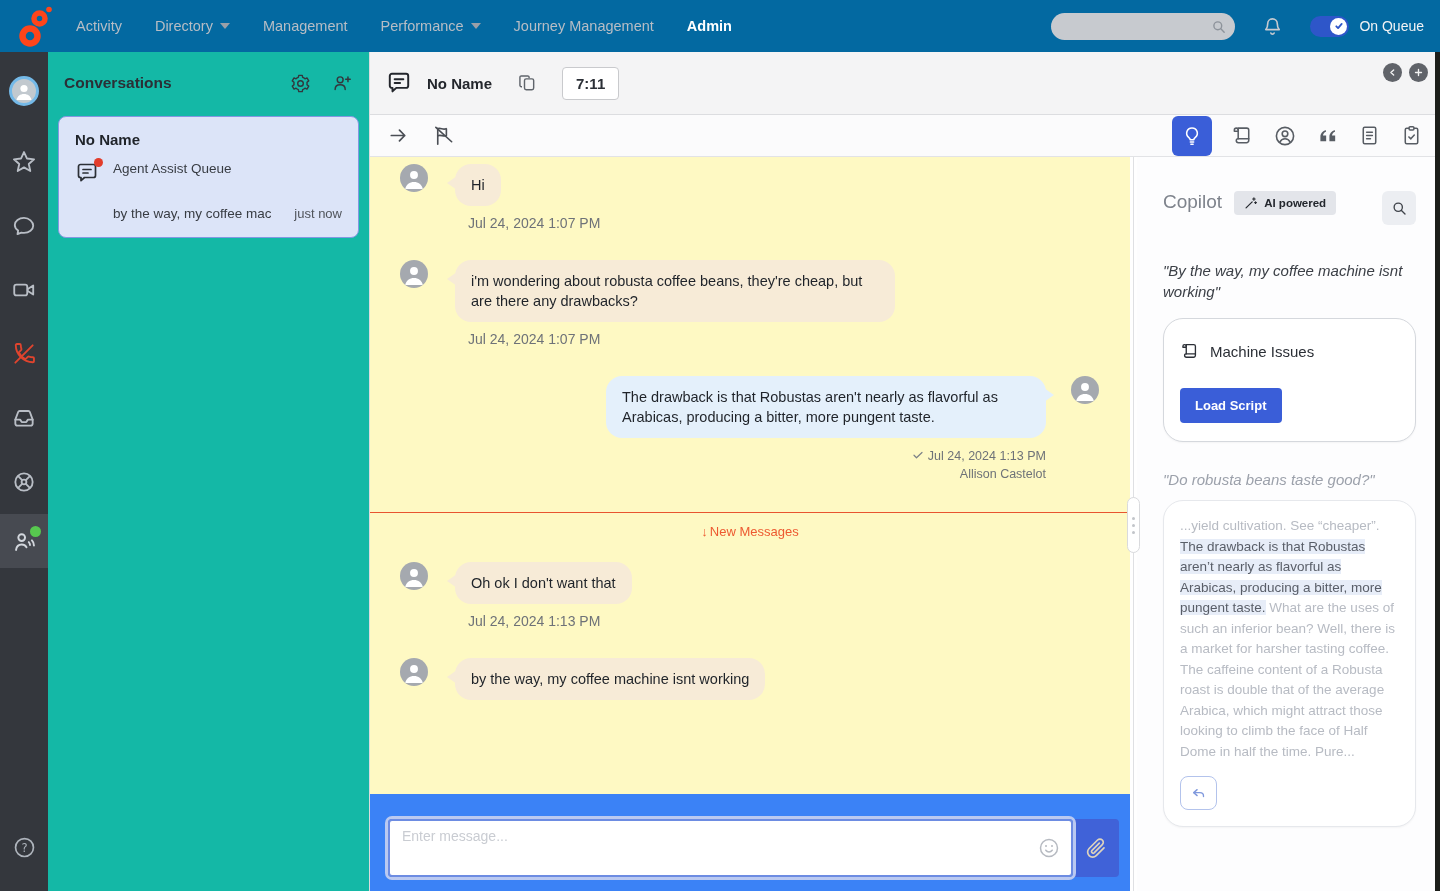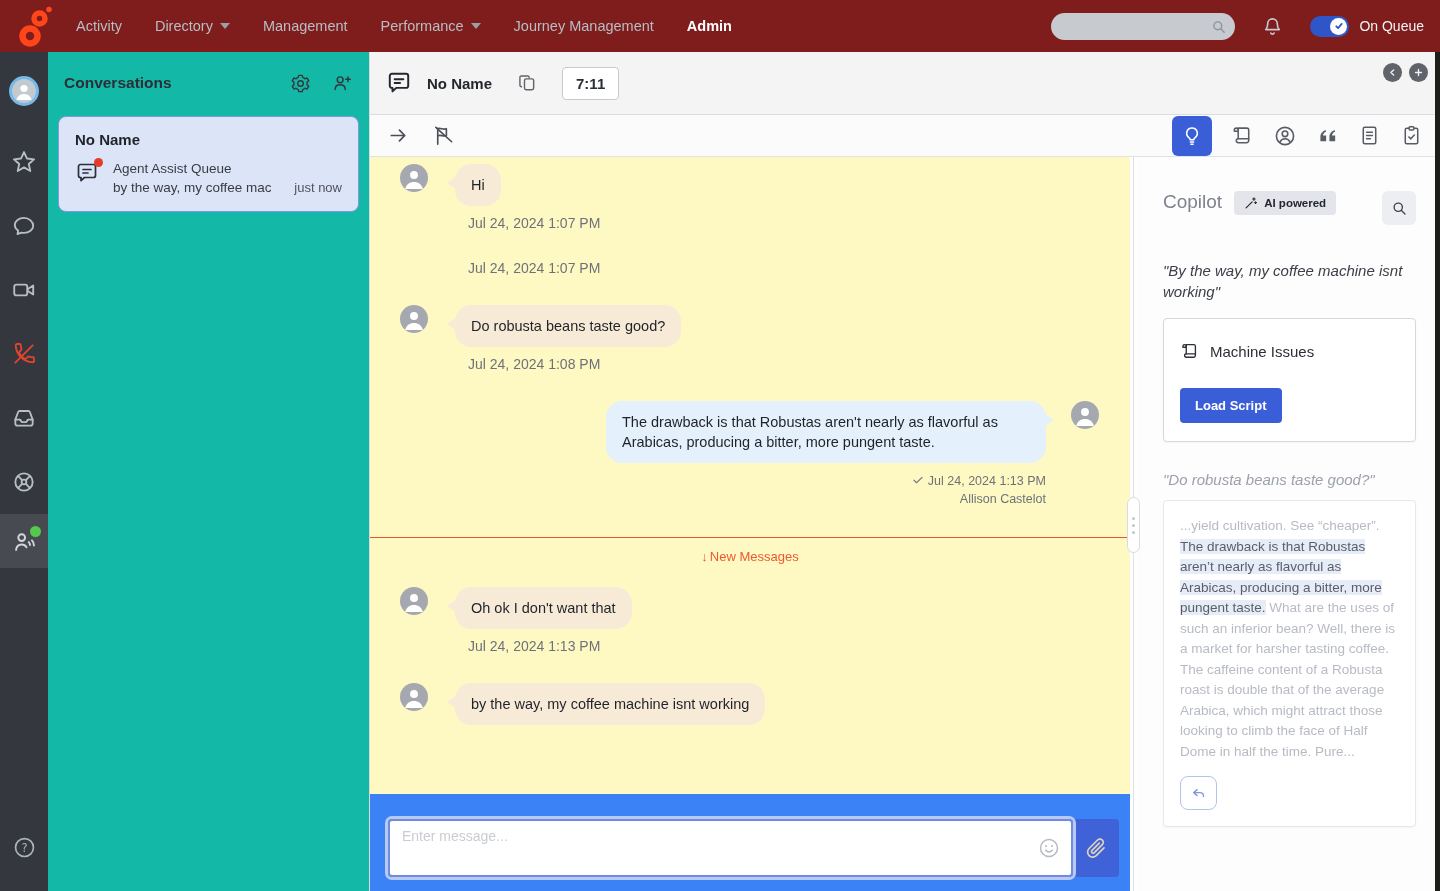--- a/index.html
+++ b/index.html
@@ -1,20 +1,20 @@
 <!DOCTYPE html>
 <html><head>
 <meta charset="utf-8">
 <style>
   * { box-sizing: border-box; margin: 0; padding: 0; }
   html,body { width:1440px; height:891px; overflow:hidden; font-family:"Liberation Sans",sans-serif; background:#fff; }
   svg { display:block; }
 
   
-  .topbar { position:absolute; top:0; left:0; width:1440px; height:52px; background:#7f1d1d; display:flex; align-items:center; padding:0 16px; z-index:30; }
+  .topbar { position:absolute; top:0; left:0; width:1440px; height:52px; background:#0369a1; display:flex; align-items:center; padding:0 16px; z-index:30; }
   .logo { width:40px; height:44px; margin-right:20px; }
   .nav { display:flex; align-items:center; gap:33px; }
   .nav-item { color:#b7bdc5; font-size:14.5px; display:flex; align-items:center; gap:7px; cursor:default; }
   .nav-item.active { color:#ffffff; font-weight:bold; }
   .caret { width:0;height:0;border-left:5px solid transparent;border-right:5px solid transparent;border-top:6px solid #9aa0a8; }
   .search-pill { margin-left:auto; width:184px; height:27px; background:#c7cacf; border-radius:14px; position:relative; }
   .search-pill input { width:100%; height:100%; background:transparent; border:none; outline:none; padding:0 32px 0 14px; font-size:13px; color:#2b2f36; }
   .search-pill .mag { position:absolute; right:8px; top:5px; color:#8d939b; }
   .bell { margin-left:26px; color:#c6cad0; }
   .toggle { margin-left:26px; width:39px; height:21px; border-radius:11px; background:#2e56c9; position:relative; }
@@ -41,21 +41,21 @@
   .conv-actions { display:flex; align-items:center; gap:20px; color:#33373d; }
   .conv-card { margin:2px 10px 0 10px; background:#dce4f8; border:1.5px solid #8397e2; border-radius:8px; padding:14px 16px 16px 16px; }
   .conv-card .name { font-size:15px; font-weight:bold; color:#1f2329; }
   .conv-row { margin-top:13px; display:flex; gap:14px; }
   .conv-ico { position:relative; color:#2b2f36; flex:0 0 auto; }
   .conv-ico .dot { position:absolute; top:-3px; right:-4px; width:9px; height:9px; border-radius:50%; background:#e23c2b; }
   .conv-texts { flex:1; min-width:0; }
   .conv-queue { font-size:13.5px; color:#383c43; }
   .conv-line2 { display:flex; margin-top:4px; align-items:baseline; }
   .conv-preview { font-size:13.5px; color:#383c43; max-width:158px; white-space:nowrap; overflow:hidden; }
-  .conv-time { margin-left:auto; font-size:13px; color:#50545b; }
+  .conv-time { margin-left:auto; font-size:13px; color:#50545b;margin-top:26px; }
 
   
   .workspace { flex:1; display:flex; flex-direction:column; min-width:0; }
   .chat-header { height:63px; background:#f4f4f5; border-bottom:1px solid #dcdde0; display:flex; align-items:center; padding:0 16px; position:relative; }
   .chat-header .title { margin-left:15px; font-size:15px; font-weight:bold; color:#23262c; }
   .chat-header .copy { margin-left:25px; color:#5f646b; }
   .timer { margin-left:25px; background:#fff; border:1px solid #c9cacd; border-radius:4px; padding:7px 13px; font-size:15px; font-weight:bold; color:#2b2f36; }
   .hdr-circles { position:absolute; right:12px; top:11px; display:flex; gap:7px; }
   .circle-btn { width:19px; height:19px; border-radius:50%; background:#606369; color:#f2f2f2; display:flex; align-items:center; justify-content:center; }
 
@@ -100,21 +100,21 @@
   .split-handle i { width:3px; height:3px; border-radius:50%; background:#c2c5ca; }
 
   
   .copilot { flex:1; background:#fdfdfe; padding:0 24px 0 26px; min-width:0; }
   .cp-titlerow { margin-top:34px; display:flex; align-items:flex-start; }
   .cp-title { font-size:19px; color:#7e838c; }
   .cp-badge { margin-left:12px; background:#e3e5ea; border-radius:4px; padding:5px 10px; display:flex; align-items:center; gap:6px; font-size:11.5px; font-weight:bold; color:#23272d; }
   .cp-search { margin-left:auto; width:34px; height:34px; background:#eceef2; border-radius:6px; display:flex; align-items:center; justify-content:center; color:#3f434a; }
   .cp-quote { margin-top:35px; font-size:15px; font-style:italic; color:#3c4047; line-height:21px; max-width:240px; }
   .cp-quote.faded { color:#9ca1ab; margin-top:27px; }
-  .cp-card { margin-top:16px; background:#fff; border:1px solid #d5d8dd; border-radius:4px; padding:22px 16px 18px 16px; box-shadow:0 1px 2px rgba(0,0,0,.04); }
+  .cp-card { margin-top:16px; background:#fff; border:1px solid #d5d8dd; border-radius:20px; padding:22px 16px 18px 16px; box-shadow:0 1px 2px rgba(0,0,0,.04); }
   .cp-card-title { display:flex; align-items:center; gap:10px; font-size:15px; color:#2b2f36; }
   .cp-load { margin-top:27px; background:#3a5ed8; color:#fff; border:none; border-radius:4px; padding:10px 15px; font-size:13px; font-weight:bold; font-family:inherit; }
   .cp-card.article { margin-top:10px; border-color:#e6e8ec; padding:12px 16px 16px 16px; }
   .art-head { display:flex; align-items:center; gap:10px; }
   .art-ico { color:#c6cad2; flex:0 0 auto; }
   .art-link { color:#93a9e4; font-size:14.5px; line-height:20px; text-decoration:underline; text-align:center; width:178px; }
   .art-body { margin-top:3px; font-size:13.5px; line-height:20.5px; color:#b7bbc3; }
   .art-body .hl { background:#e7edf8; color:#595e68; }
   .reply-btn { margin-top:14px; width:37px; height:34px; background:#fff; border:1.5px solid #b3c3ec; border-radius:8px; display:flex; align-items:center; justify-content:center; color:#8099dd; }
 
@@ -356,37 +356,34 @@
                       <path d="M4.5 21.5c.8-4 3.8-6 7.5-6s6.7 2 7.5 6z" fill="#fff"></path>
                     </svg>
                   </div>
                 </div>
               <div class="bubble">Hi</div>
             </div>
             <div class="msg-ts">Jul 24, 2024 1:07 PM</div>
           </div>
 
           <div class="msg-group">
-            <div class="msg-ts">Jul 24, 2024 1:07 PM</div>
-          </div>
-
-          <div class="msg-group">
             <div class="msg-row">
               <div class="msg-avatar">
                   <div class="person-fill">
                     <svg width="28" height="28" viewBox="0 0 24 24">
                       <circle cx="12" cy="9.5" r="3.4" fill="#fff"></circle>
                       <path d="M4.5 21.5c.8-4 3.8-6 7.5-6s6.7 2 7.5 6z" fill="#fff"></path>
                     </svg>
                   </div>
                 </div>
-              <div class="bubble">Do robusta beans taste good?</div>
-            </div>
-            <div class="msg-ts">Jul 24, 2024 1:08 PM</div>
-          </div>
+              <div class="bubble">i'm wondering about robusta coffee beans, they're cheap, but are there any drawbacks?</div>
+            </div>
+            <div class="msg-ts">Jul 24, 2024 1:07 PM</div>
+          </div>
+
 
           <div class="msg-group agent">
             <div class="msg-row">
               <div class="bubble">The drawback is that Robustas aren't nearly as flavorful as Arabicas, producing a bitter, more pungent taste.</div>
               <div class="msg-avatar">
                   <div class="person-fill">
                     <svg width="28" height="28" viewBox="0 0 24 24">
                       <circle cx="12" cy="9.5" r="3.4" fill="#fff"></circle>
                       <path d="M4.5 21.5c.8-4 3.8-6 7.5-6s6.7 2 7.5 6z" fill="#fff"></path>
                     </svg>

